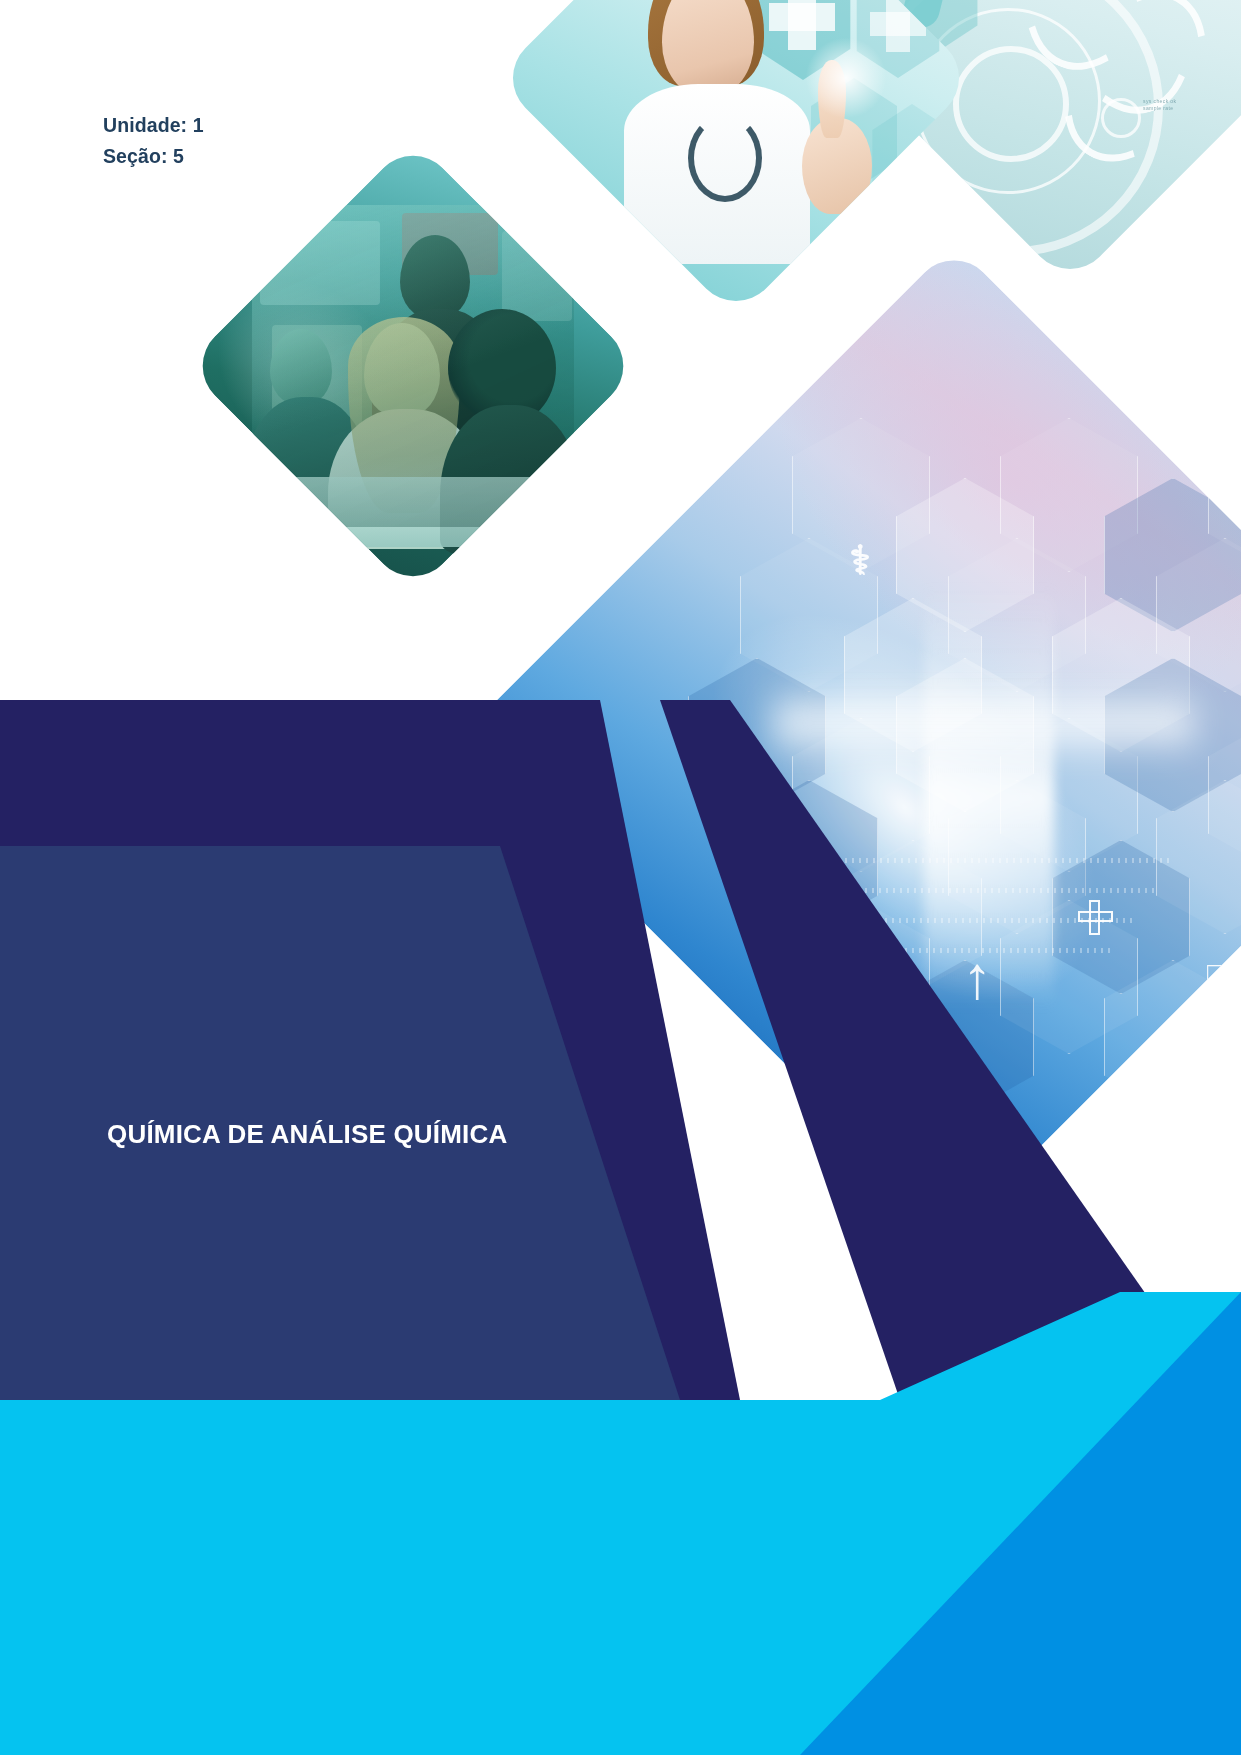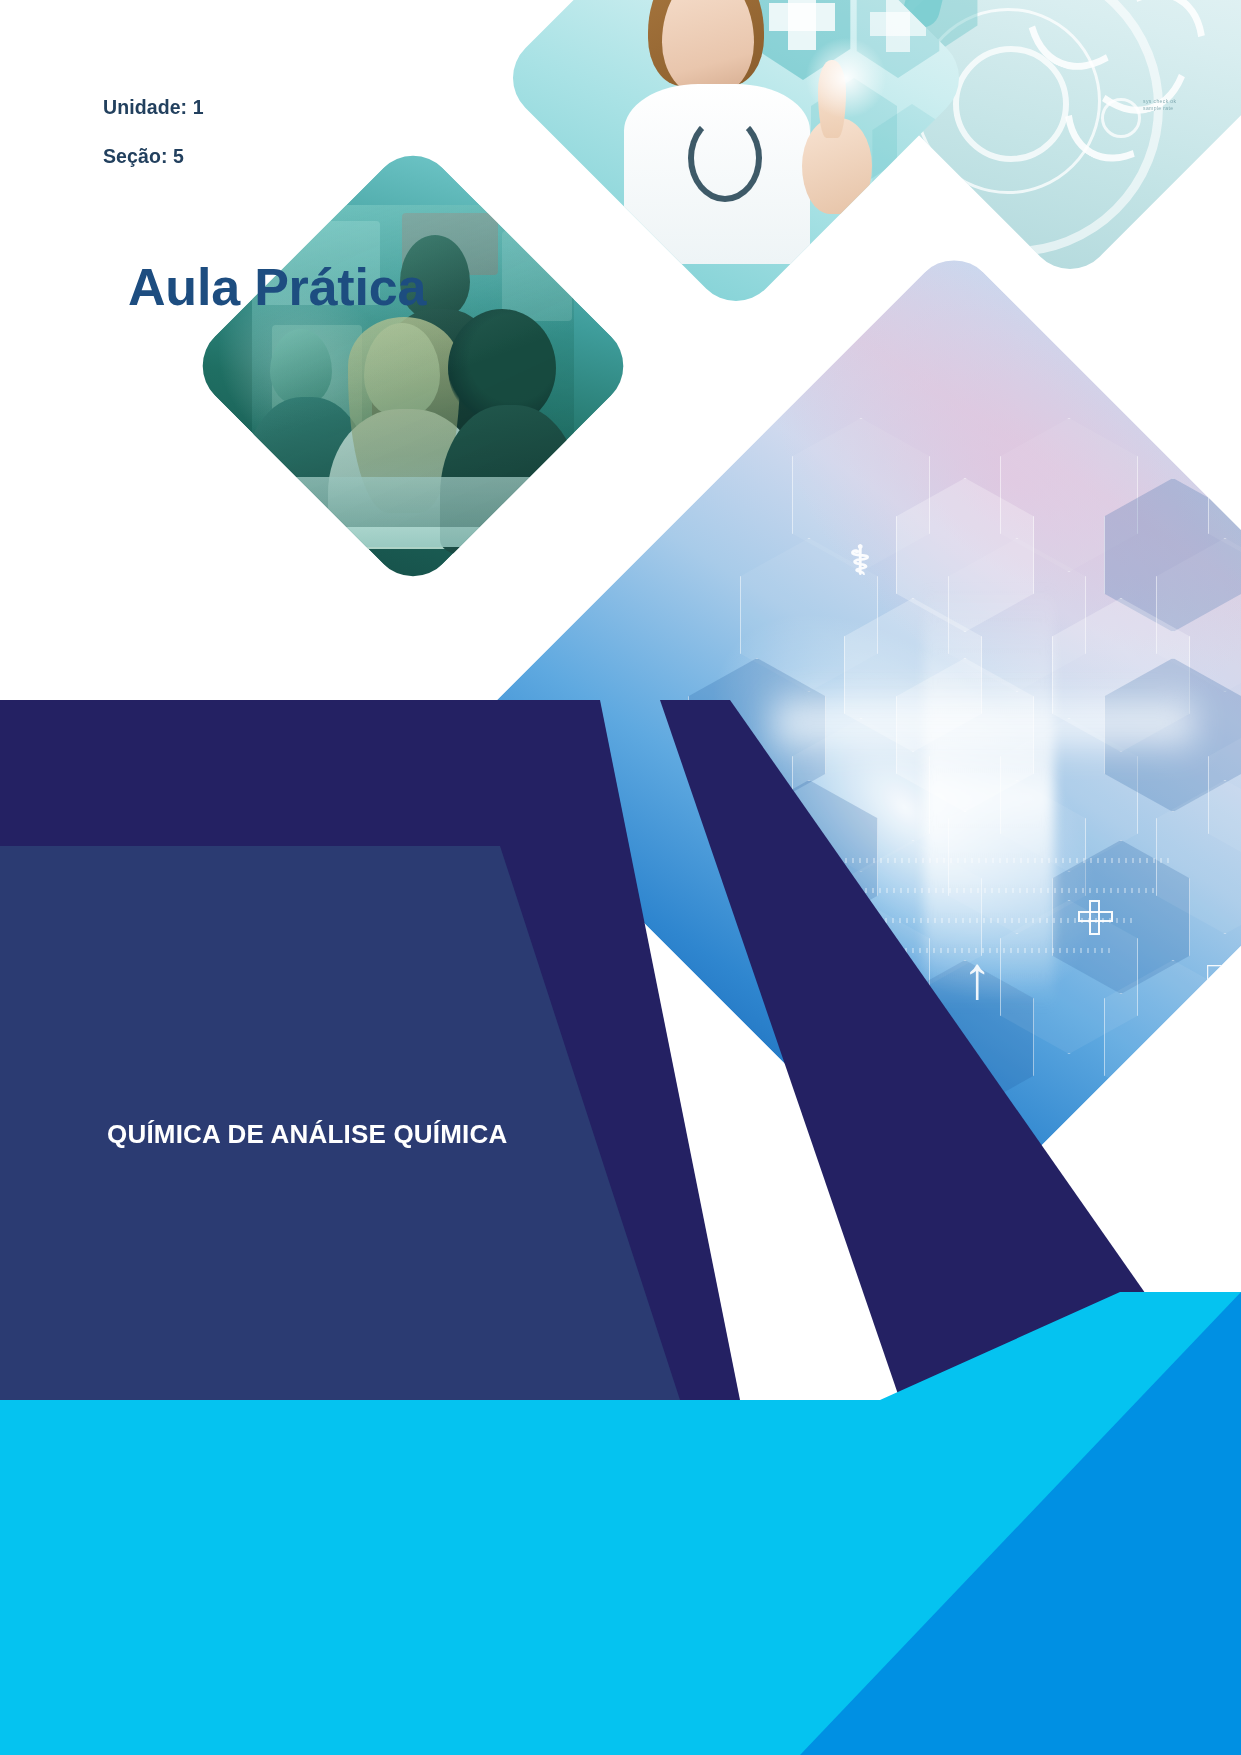--- a/index.html
+++ b/index.html
@@ -236,21 +236,21 @@
   .meta {
     position: absolute;
     left: 103px;
     z-index: 9;
     color: #22405e;
     font-size: 19.5px;
     font-weight: 700;
     letter-spacing: .1px;
     white-space: nowrap;
   }
-  #meta-unidade { top: 96px; }
+  #meta-unidade { top: 114px; }
   #meta-secao   { top: 145px; }
 
   #doc-title {
     position: absolute;
     left: 128px;
     top: 255px;
     z-index: 3;
     color: #1d4d80;
     font-size: 52px;
     line-height: 64px;
@@ -422,21 +422,20 @@
                     background:linear-gradient(155deg, rgba(120,205,200,.34) 0%, rgba(30,110,98,.30) 60%, rgba(16,74,68,.34) 100%);
                     mix-blend-mode:multiply;"></div>
         <div style="position:absolute; inset:0;
                     background:linear-gradient(160deg, rgba(160,225,215,.30), rgba(0,0,0,0) 55%);"></div>
       </div>
     </div>
 
   </div>
 
   <div id="doc-title">
-    <div>Aula Prática</div>
   </div>
 
   <div class="navy-dark" style="left:-60px; top:700px; width:800px; height:700px; border-radius:0 46px 0 0;
               clip-path: polygon(0 0, 660px 0, 800px 700px, 0 700px);"></div>
 
   <div class="navy-dark" style="left:600px; top:700px; width:620px; height:700px;
               clip-path: polygon(60px 0, 130px 0, 620px 700px, 300px 700px);"></div>
 
   <div class="navy-mid" style="left:-60px; top:846px; width:740px; height:554px; border-radius:0 46px 0 0;
               clip-path: polygon(0 0, 560px 0, 740px 554px, 0 554px);"></div>

